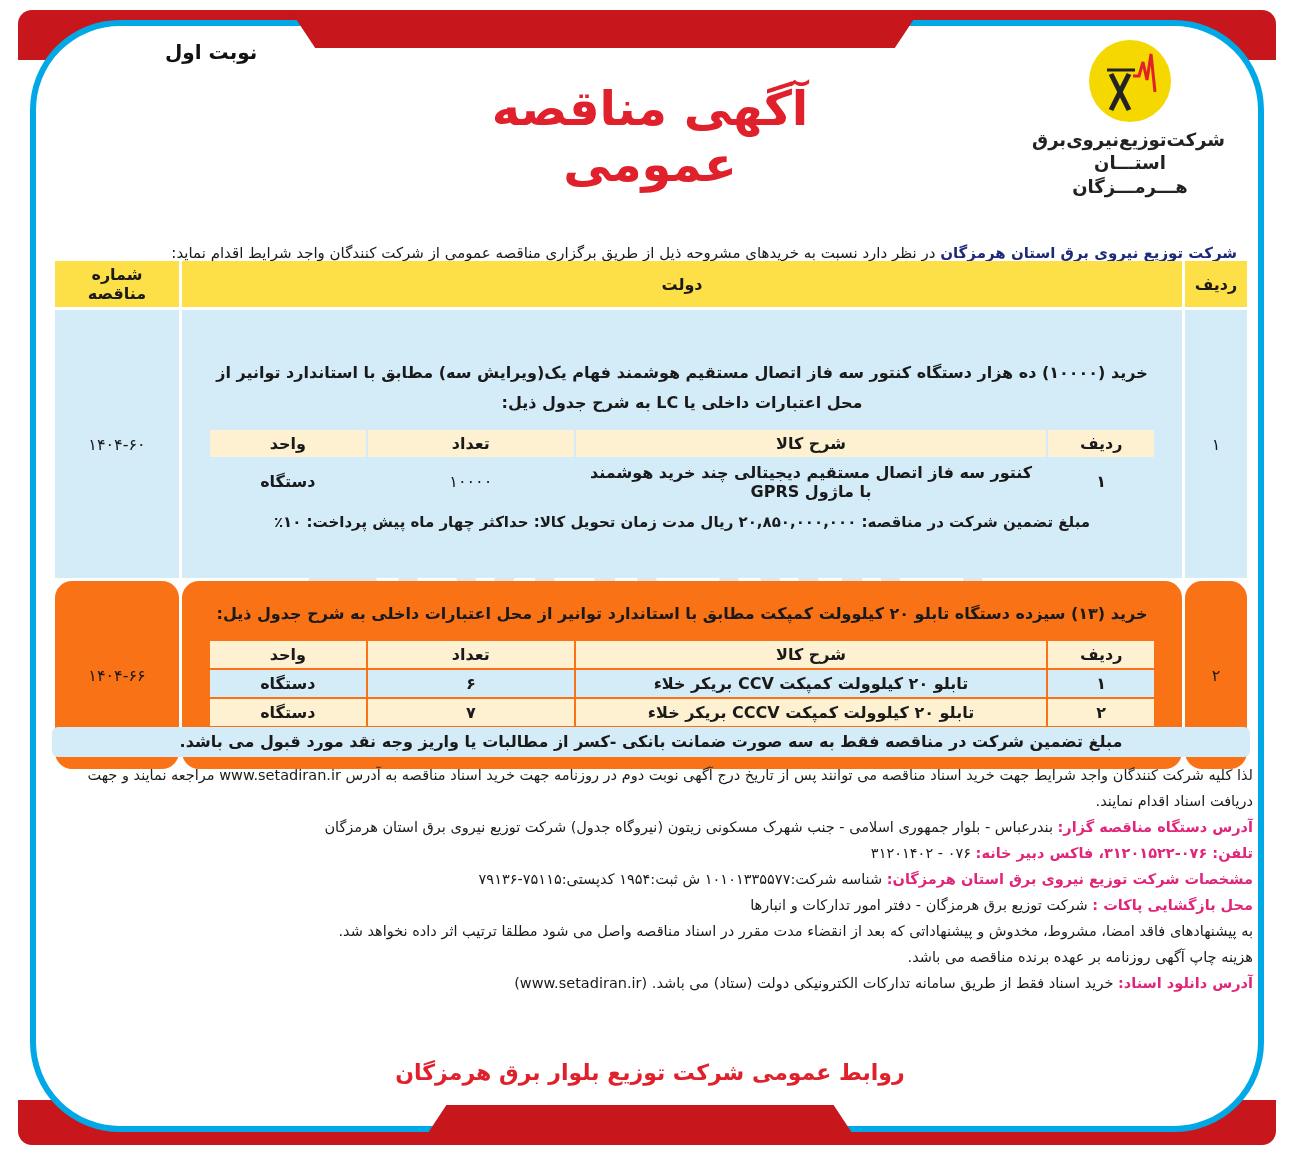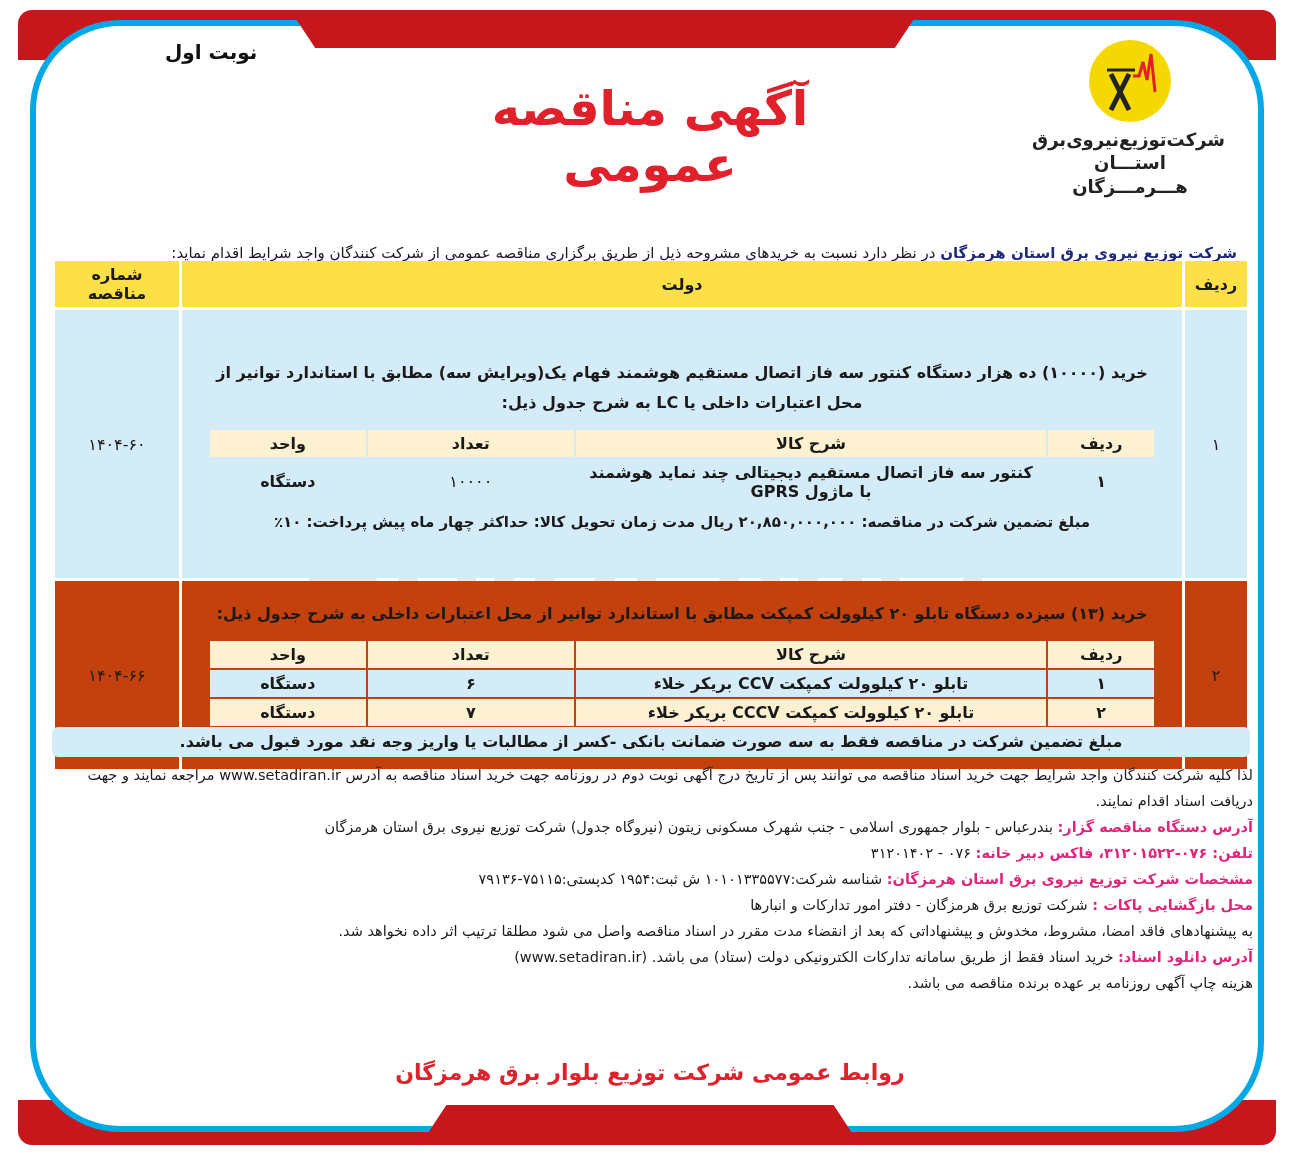--- a/index.html
+++ b/index.html
@@ -14,21 +14,21 @@
   .title{position:absolute;left:400px;top:80px;width:500px;text-align:center;font-size:48px;font-weight:bold;color:#e0202a;}
   .logo{position:absolute;left:1035px;top:40px;width:190px;text-align:center;}
   .logo-circle{width:82px;height:82px;border-radius:50%;background:#f5d800;margin:0 auto;position:relative;}
   .logo-text{font-size:18px;font-weight:bold;color:#222;line-height:1.3;margin-top:6px;}
   .intro{position:absolute;left:32px;top:190px;width:1205px;font-size:15px;line-height:30px;text-align:justify;margin-top:48px;}
   .intro .co{color:#1f2a7a;font-weight:bold;}
   .main-table{position:absolute;left:52px;top:258px;width:1198px;border-collapse:separate;border-spacing:3px;font-size:16px;}
   .main-table td,.main-table th{padding:4px 6px;text-align:center;vertical-align:middle;}
   .hdr{background:#fde047;font-weight:bold;}
   .blue{background:#d4ebf8;}
-  .cream{background:#c2410c;}
+  .cream{background:#f97316;border-radius:17px;}
   .sub{width:96%;margin:6px auto;border-collapse:separate;border-spacing:2px;font-size:16px;font-weight:bold;}
   .sub td{padding:4px 8px;text-align:center;}
   .sub .h td{background:#fdf1d2;text-align:center;}
   .sub .r1 td{background:#d4ebf8;}
   .sub2 .r1 td{background:#d4ebf8;}
   .sub2 .r2 td{background:#fdf1d2;}
   .row-title{font-weight:bold;font-size:16px;line-height:30px;padding:4px 10px;}
   .terms{font-weight:bold;font-size:15px;margin:4px 0;}
   .guarantee{position:absolute;left:52px;top:727px;width:1198px;height:30px;background:#d4ebf8;text-align:center;font-weight:bold;font-size:16px;line-height:30px;border-radius:6px;}
   .notes{position:absolute;left:48px;top:762px;width:1205px;font-size:14.5px;line-height:26px;}
@@ -85,21 +85,21 @@
       <table class="sub">
         <tbody>
               <tr class="h">
           <td style="width:90px">ردیف</td>
           <td>شرح کالا</td>
           <td style="width:190px">تعداد</td>
           <td style="width:140px">واحد</td>
         </tr>
         <tr class="r1">
           <td>۱</td>
-          <td>کنتور سه فاز اتصال مستقیم دیجیتالی چند نماید هوشمند با ماژول GPRS</td>
+          <td>کنتور سه فاز اتصال مستقیم دیجیتالی چند خرید هوشمند با ماژول GPRS</td>
           <td style="font-weight:normal">۱۰۰۰۰</td>
           <td>دستگاه</td>
         </tr>
       </tbody>
           </table>
       <div class="terms">مبلغ تضمین شرکت در مناقصه: ۲۰,۸۵۰,۰۰۰,۰۰۰ ریال   مدت زمان تحویل کالا: حداکثر چهار ماه   پیش پرداخت: ۱۰٪</div>
     </td>
     <td class="blue">۱۴۰۴-۶۰</td>
   </tr>
   <tr style="height:188px">
@@ -137,17 +137,17 @@
 
 <div class="guarantee">مبلغ تضمین شرکت در مناقصه فقط به سه صورت ضمانت بانکی -کسر از مطالبات یا واریز وجه نقد مورد قبول می باشد.</div>
 
 <div class="notes">
   <p>لذا کلیه شرکت کنندگان واجد شرایط جهت خرید اسناد مناقصه می توانند پس از تاریخ درج آگهی نوبت دوم در روزنامه جهت خرید اسناد مناقصه به آدرس www.setadiran.ir مراجعه نمایند و جهت دریافت اسناد اقدام نمایند.</p>
   <p><span class="pink">آدرس دستگاه مناقصه گزار:</span><span> بندرعباس - بلوار جمهوری اسلامی - جنب شهرک مسکونی زیتون (نیروگاه جدول) شرکت توزیع نیروی برق استان هرمزگان</span></p>
   <p><span class="pink">تلفن: ۰۷۶-۳۱۲۰۱۵۲۲، فاکس دبیر خانه:</span><span> ۰۷۶ - ۳۱۲۰۱۴۰۲</span></p>
   <p><span class="pink">مشخصات شرکت توزیع نیروی برق استان هرمزگان:</span><span> شناسه شرکت:۱۰۱۰۱۳۳۵۵۷۷   ش ثبت:۱۹۵۴   کدپستی:۷۵۱۱۵-۷۹۱۳۶</span></p>
   <p><span class="pink">محل بازگشایی پاکات :</span><span> شرکت توزیع برق هرمزگان - دفتر امور تدارکات و انبارها</span></p>
   <p>به پیشنهادهای فاقد امضا، مشروط، مخدوش و پیشنهاداتی که بعد از انقضاء مدت مقرر در اسناد مناقصه واصل می شود مطلقا ترتیب اثر داده نخواهد شد.</p>
+  <p>هزینه چاپ آگهی روزنامه بر عهده برنده مناقصه می باشد.</p>
   <p><span class="pink">آدرس دانلود اسناد:</span><span> خرید اسناد فقط از طریق سامانه تدارکات الکترونیکی دولت (ستاد) می باشد. (www.setadiran.ir)</span></p>
-  <p>هزینه چاپ آگهی روزنامه بر عهده برنده مناقصه می باشد.</p>
 </div>
 
 <div class="footer">روابط عمومی شرکت توزیع بلوار برق هرمزگان</div>
 
 </body></html>

